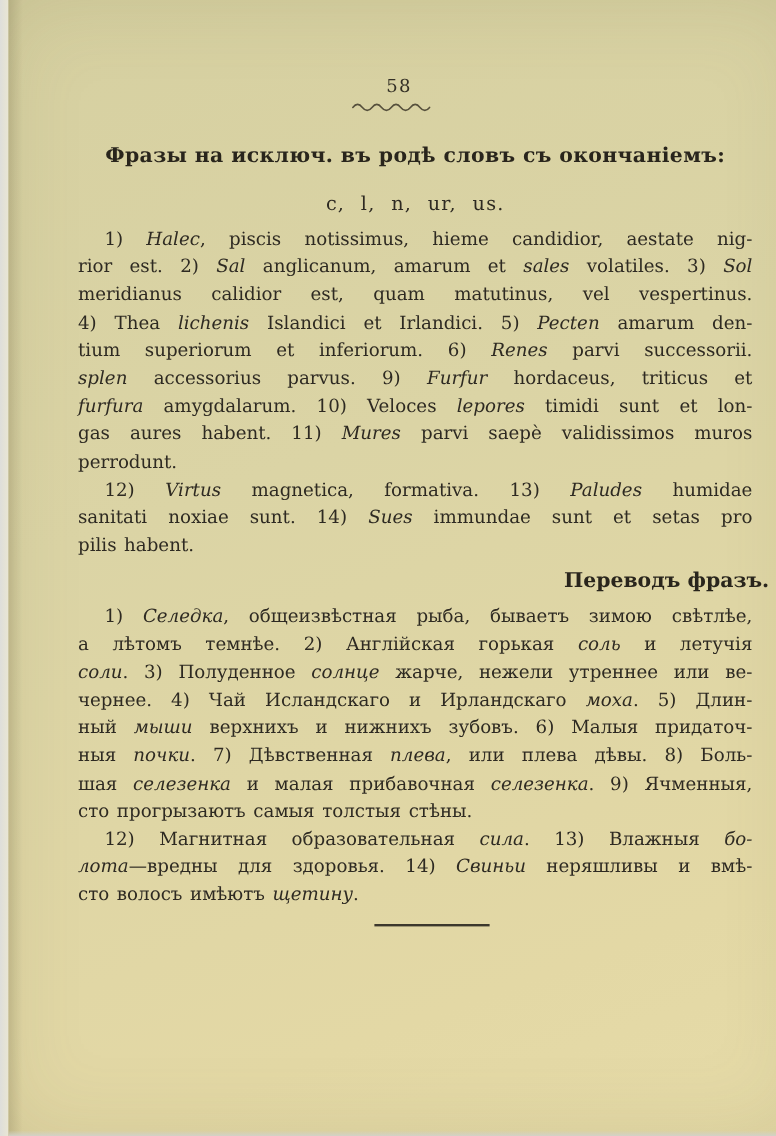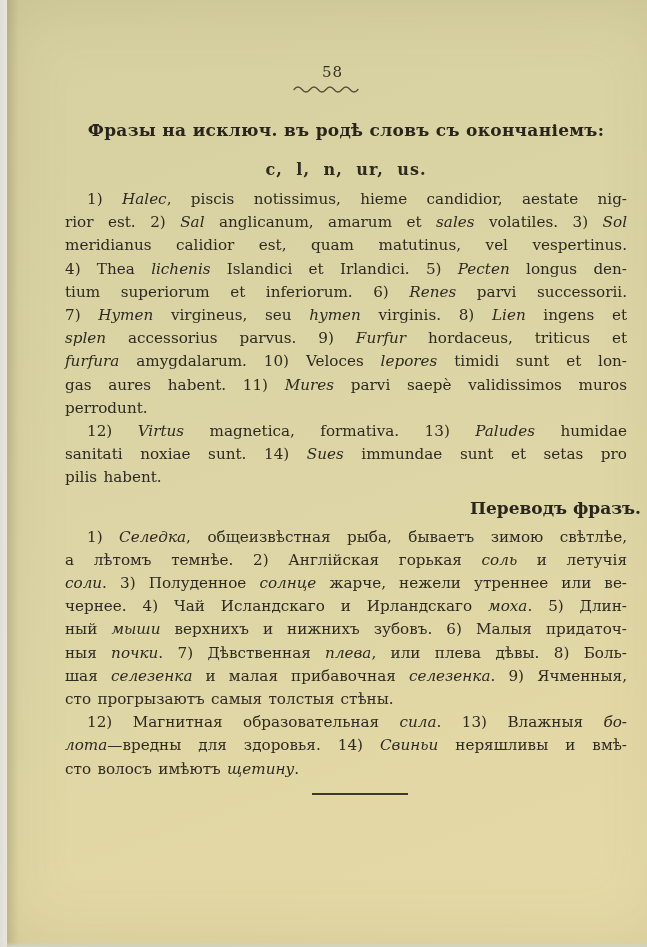--- a/index.html
+++ b/index.html
@@ -39,21 +39,21 @@
   .squiggle-wrap{text-align:center;margin-top:2px;transform:translateX(-9px);line-height:0;}
 
   .content{padding:0 44px 0 65px;color:var(--ink);margin-top:24px;}
 
   .heading{
     margin-top:20px;line-height:24px;text-align:center;
     font-weight:bold;font-size:17px;letter-spacing:.3px;color:#29251c;
   }
   .subheading{
     margin-top:18px;line-height:20px;text-align:center;
-    font-size:16px;letter-spacing:1px;word-spacing:7px;font-weight:bold;
+    font-size:16px;letter-spacing:1px;word-spacing:7px;
   }
   .heading2{
     margin-top:6px;margin-bottom:6px;line-height:24px;text-align:right;
     font-weight:bold;font-size:17px;color:#29251c;transform:translateX(14px);
   }
   .para{font-size:15.2px;line-height:23.2px;word-spacing:1.5px;}
   .para.first{margin-top:8px;}
   .line{text-align:justify;text-align-last:justify;white-space:normal;}
   .line.last{text-align-last:left;}
   .line.indent{text-indent:22px;}
@@ -74,23 +74,22 @@
         <path d="M2,5.5 q4,-5 8,0 t8,0 t8,0 t8,0 t8,0 t8,0 t8,0 t8,0" fill="none" stroke="#56503c" stroke-width="1.3" stroke-linecap="round"></path>
       </svg>
     </div>
     <div id="content" class="content">
         <div class="heading">Фразы на исключ. въ родѣ словъ съ окончаніемъ:</div>
         <div class="subheading">c, l, n, ur, us.</div>
         <div class="para first">
           <div class="line indent"><span>1) </span><span class="it">Halec</span><span>, piscis notissimus, hieme candidior, aestate nig-</span></div>
           <div class="line"><span>rior est. 2) </span><span class="it">Sal</span><span> anglicanum, amarum et </span><span class="it">sales</span><span> volatiles. 3) </span><span class="it">Sol</span></div>
           <div class="line"><span>meridianus calidior est, quam matutinus, vel vespertinus.</span></div>
-          <div class="line"><span>4) Thea </span><span class="it">lichenis</span><span> Islandici et Irlandici. 5) </span><span class="it">Pecten</span><span> longus den-</span></div>
+          <div class="line"><span>4) Thea </span><span class="it">lichenis</span><span> Islandici et Irlandici. 5) </span><span class="it">Pecten</span><span> amarum den-</span></div>
           <div class="line"><span>tium superiorum et inferiorum. 6) </span><span class="it">Renes</span><span> parvi successorii.</span></div>
-          <div class="line"><span>7) </span><span class="it">Hymen</span><span> virgineus, seu </span><span class="it">hymen</span><span> virginis. 8) </span><span class="it">Lien</span><span> ingens et</span></div>
           <div class="line"><span class="it">splen</span><span> accessorius parvus. 9) </span><span class="it">Furfur</span><span> hordaceus, triticus et</span></div>
           <div class="line"><span class="it">furfura</span><span> amygdalarum. 10) Veloces </span><span class="it">lepores</span><span> timidi sunt et lon-</span></div>
           <div class="line"><span>gas aures habent. 11) </span><span class="it">Mures</span><span> parvi saepè validissimos muros</span></div>
           <div class="line last"><span>perrodunt.</span></div>
         </div>
         <div class="para">
           <div class="line indent"><span>12) </span><span class="it">Virtus</span><span> magnetica, formativa. 13) </span><span class="it">Paludes</span><span> humidae</span></div>
           <div class="line"><span>sanitati noxiae sunt. 14) </span><span class="it">Sues</span><span> immundae sunt et setas pro</span></div>
           <div class="line last"><span>pilis habent.</span></div>
         </div>

